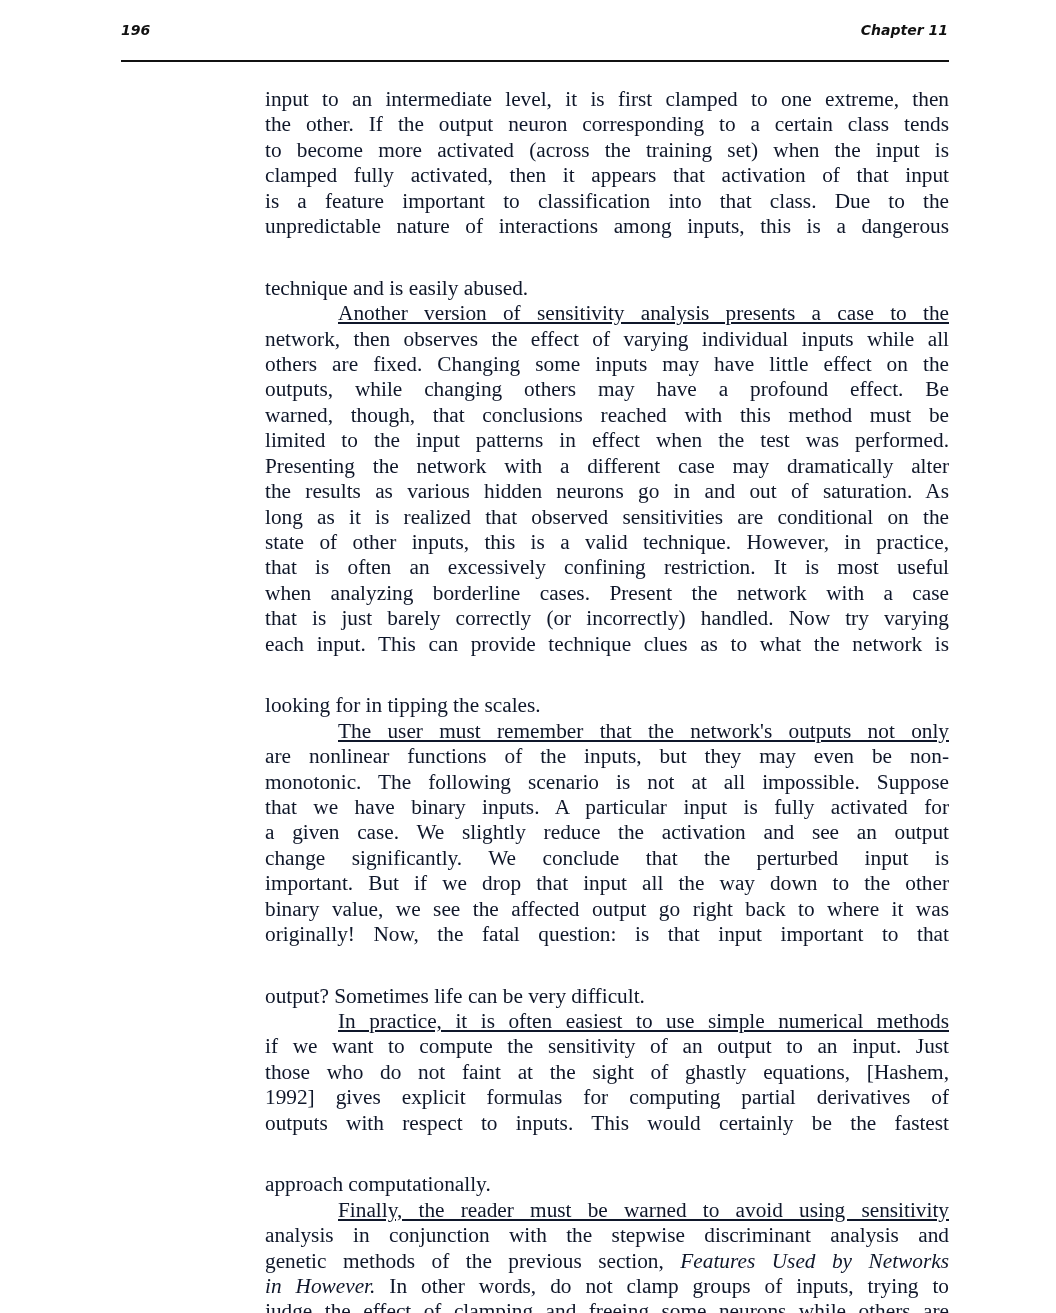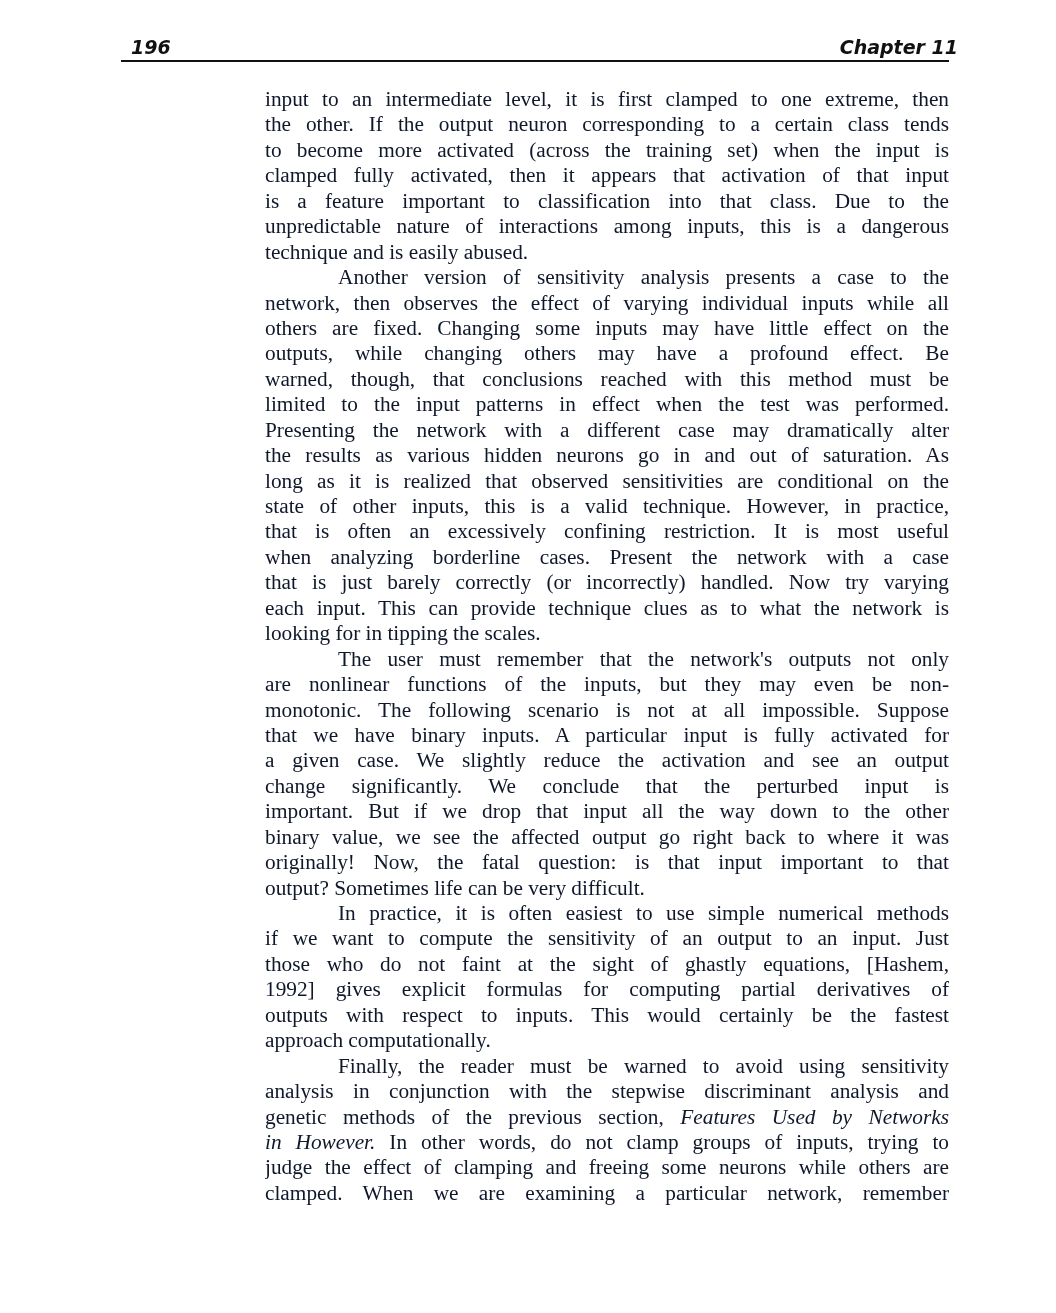--- a/index.html
+++ b/index.html
@@ -10,29 +10,28 @@
     body {
       width: 1056px;
       height: 1313px;
       position: relative;
       overflow: hidden;
       color: #111111;
     }
     .running-head {
       position: absolute;
       left: 121px;
-      top: 34px;
+      top: 20px;
       width: 827px;
       height: 30px;
       font-family: "DejaVu Sans", "Liberation Sans", sans-serif;
       font-style: italic;
       font-weight: bold;
-      font-size: 19px;
+      font-size: 14px;
       color: #111111;
-      margin-left: 10px;
     }
     .running-head .page-number {
       position: absolute;
       left: 0;
       top: 2px;
     }
     .running-head .chapter-label {
       position: absolute;
       right: 0;
       top: 2px;
@@ -58,23 +57,25 @@
     .line {
       display: block;
       height: 25.45px;
       white-space: nowrap;
       text-align: justify;
       text-align-last: justify;
       overflow: hidden;
     }
     .line.last {
       text-align-last: left;
+      margin-top: 36px;
     }
     .line.indent {
       padding-left: 73px;
+      text-decoration: underline;
     }
     .line i {
     }
   </style>
 </head>
 <body>
 
 <div class="running-head">
   <span class="page-number">196</span>
   <span class="chapter-label">Chapter 11</span>

